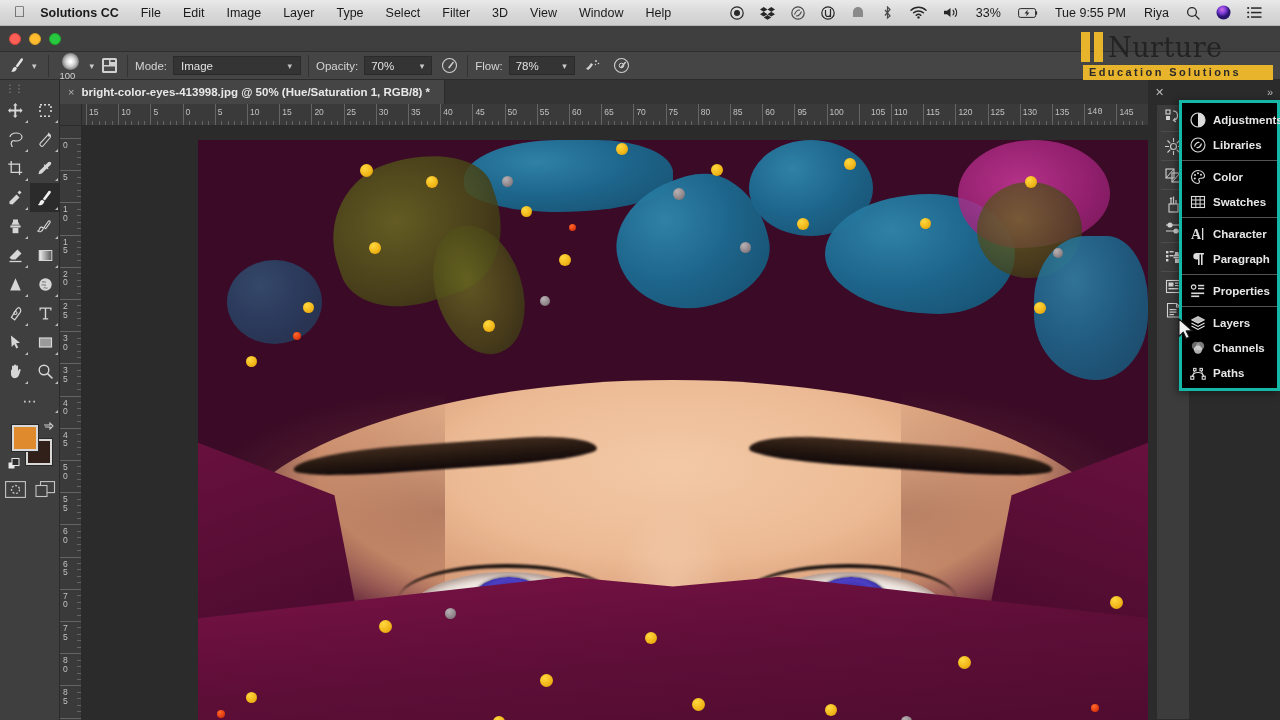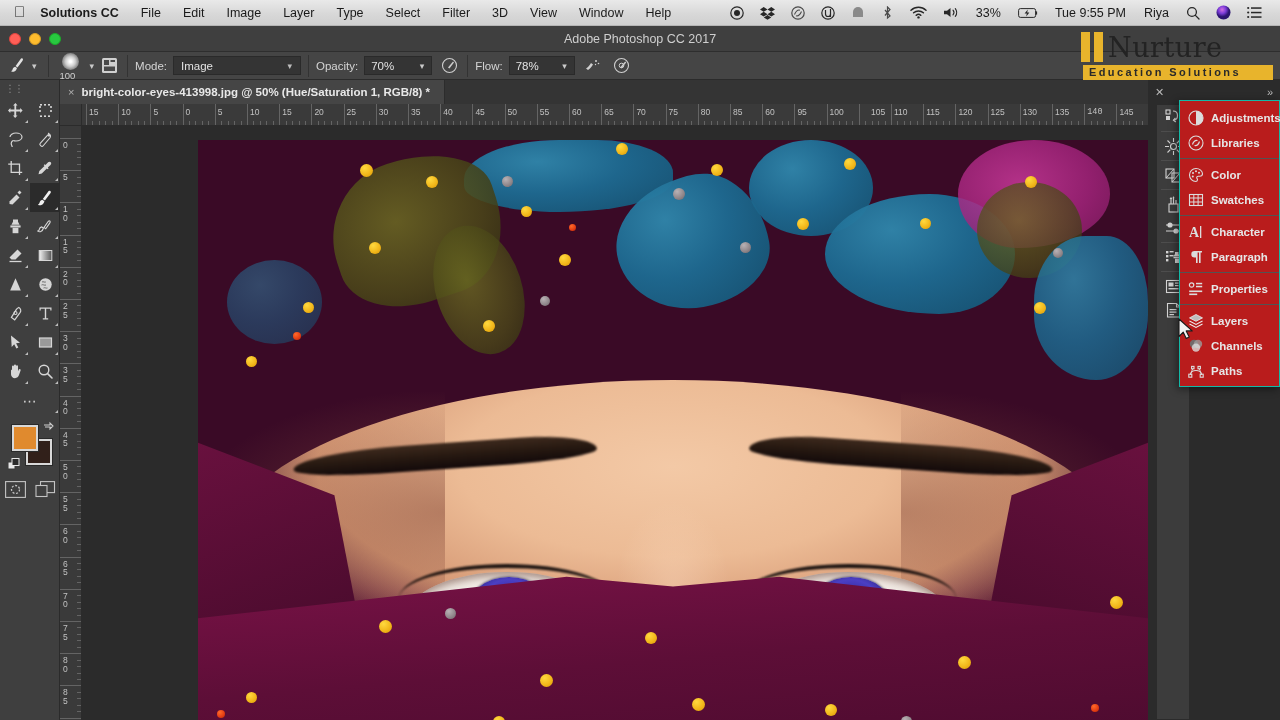--- a/index.html
+++ b/index.html
@@ -316,21 +316,21 @@
   }
   .rail-btn {
     width: 32px; height: 24px; display: flex; align-items: center;
     justify-content: center; color: #d3d3d3;
   }
   .rail-div { height: 1px; background: #4d4d4d; margin: 2px 4px; }
 
   
   .flyout {
     position: absolute; top: 100px; right: 0; width: 101px;
-    background: #b91c1c; border: 1px solid #14b8a6;
+    background: #000000; border: 3px solid #14b8a6;
     box-shadow: -2px 2px 8px rgba(0,0,0,0.45); z-index: 70; padding: 4px 0 3px 0;
   }
   .fly-item {
     height: 25px; display: flex; align-items: center; padding-left: 8px;
     color: #e6e6e6; font-size: 11.5px; font-weight: bold; gap: 7px;
   }
   .fly-item .fi { width: 16px; display: flex; align-items: center; justify-content: center; color: #dcdcdc; }
   .fly-div { height: 1px; background: #535353; margin: 3px 0; }
   .cursor-arrow { position: absolute; left: -12px; top: 223px; z-index: 80; }
 </style>
@@ -445,21 +445,20 @@
       </span>
     </div>
   </div>
 
   <div class="titlebar">
     <div class="traffic">
       <span class="tl r"></span>
       <span class="tl y"></span>
       <span class="tl g"></span>
     </div>
-    <div class="app-title">Adobe Photoshop CC 2017</div>
   </div>
 
   <div class="logo-box">
     <div class="logo-top">
       <span class="logo-bars">
         <span class="logo-bar" style="background: rgb(232, 180, 44);"></span>
           <span class="logo-bar b2" style="background: rgb(232, 180, 44);"></span>
       </span>
       <span class="logo-word">Nurture</span>
     </div>

